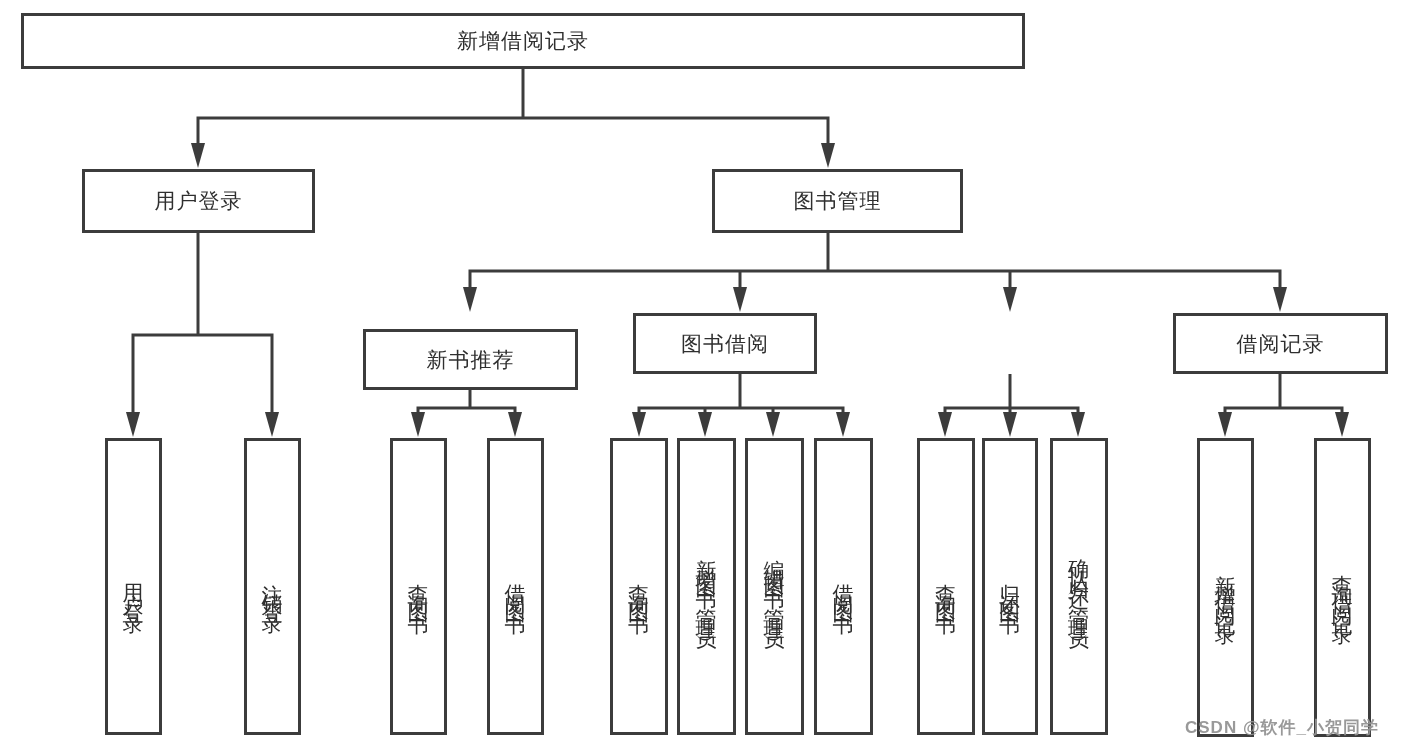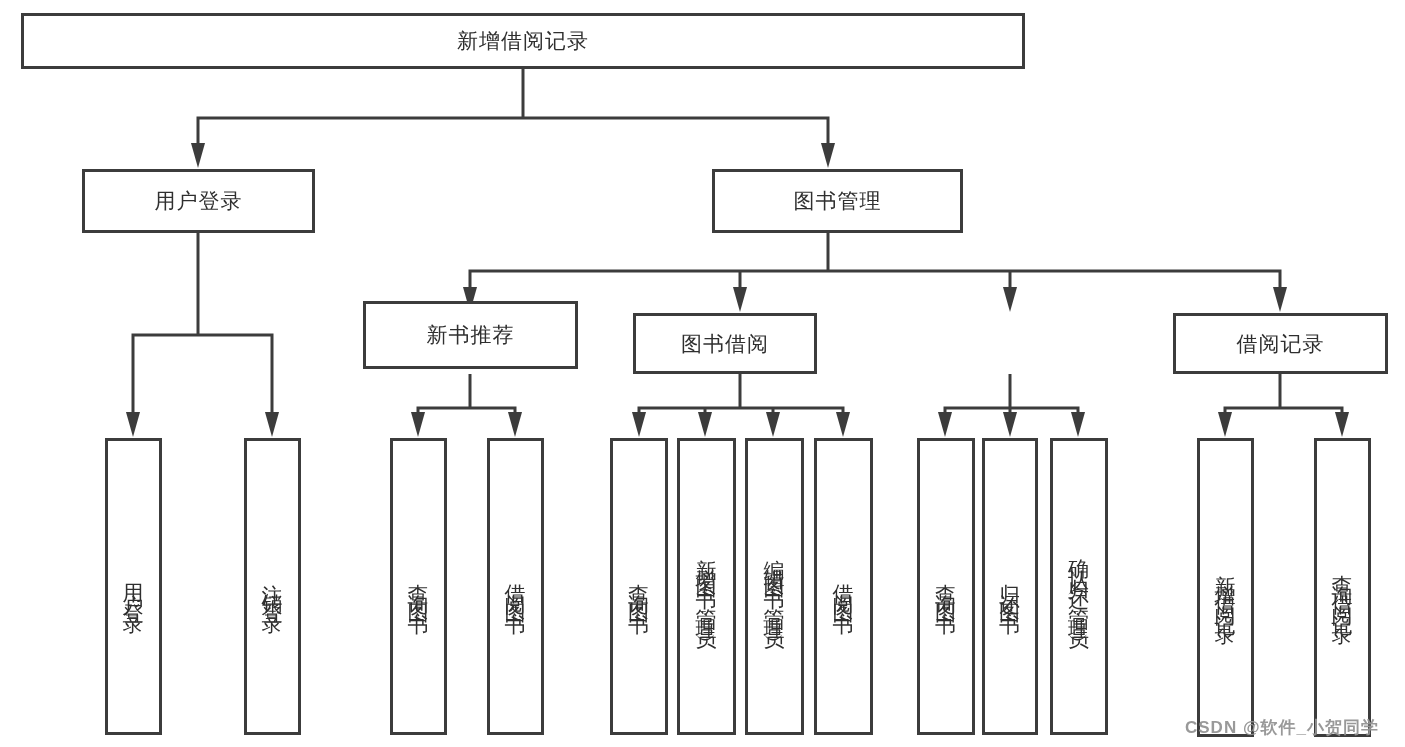--- a/index.html
+++ b/index.html
@@ -87,21 +87,21 @@
       <polygon points="1218,412 1232,412 1225,437"></polygon>
       <polygon points="1335,412 1349,412 1342,437"></polygon>
     </g>
   </svg>
 
   <div class="box h" style="left:21px;top:13px;width:1004px;height:56px">新增借阅记录</div>
 
   <div class="box h" style="left:82px;top:169px;width:233px;height:64px">用户登录</div>
   <div class="box h" style="left:712px;top:169px;width:251px;height:64px">图书管理</div>
 
-  <div class="box h" style="left:363px;top:301px;width:215px;height:68px">新书推荐</div>
+  <div class="box h" style="left:363px;top:329px;width:215px;height:61px">新书推荐</div>
   <div class="box h" style="left:633px;top:313px;width:184px;height:61px">图书借阅</div>
   <div class="box h" style="left:1173px;top:313px;width:215px;height:61px">借阅记录</div>
 
   <div class="box v" style="left:105px;top:438px;width:57px;height:297px">用户登录</div>
   <div class="box v" style="left:244px;top:438px;width:57px;height:297px">注销登录</div>
 
   <div class="box v" style="left:390px;top:438px;width:57px;height:297px">查询图书</div>
   <div class="box v" style="left:487px;top:438px;width:57px;height:297px">借阅图书</div>
 
   <div class="box v" style="left:610px;top:438px;width:58px;height:297px">查询图书</div>

